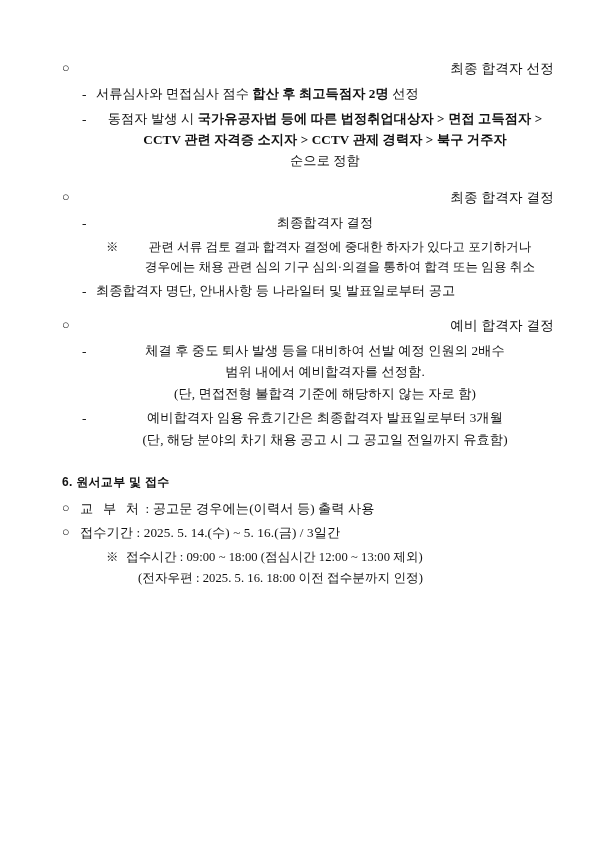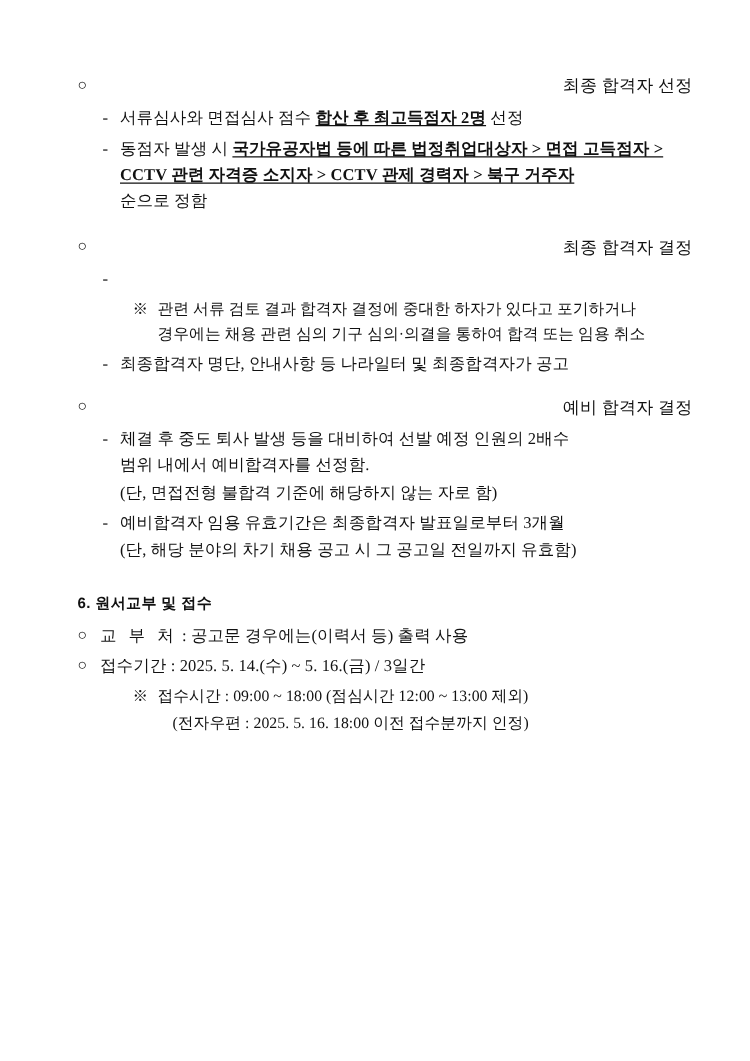--- a/index.html
+++ b/index.html
@@ -54,25 +54,25 @@
   .lvl3 { margin-left: 44px; }
   .lvl4 { margin-left: 62px; }
   .body-text {
     flex: 1 1 auto;
   }
   .t-l1 { font-size: 13.6px; letter-spacing: 0.2px; text-align: right; }
   .t-l2 { font-size: 13.2px; letter-spacing: 0.1px; }
   .t-l3 { font-size: 12.6px; letter-spacing: 0.05px; }
   .bold-u {
     font-weight: bold;
-    text-decoration: underline;
     text-underline-offset: 2px;
   }
   .cont {
     display: block;
+    text-align: center;
   }
   .section-head {
     font-family: "Liberation Sans", "DejaVu Sans", sans-serif;
     font-weight: bold;
     font-size: 12px;
     letter-spacing: 0.3px;
     margin: 24px 0 7px 0;
   }
   .sp-wide {
     letter-spacing: 3.2px;
@@ -111,34 +111,35 @@
 
   <div class="block gap-top-l">
     <div class="bullet-row lvl1">
       <span class="marker">○</span>
       <span class="body-text t-l1">최종 합격자 결정</span>
     </div>
 
     <div class="bullet-row lvl2">
       <span class="marker dash">-</span>
       <span class="body-text t-l2">
+        <span class="cont">최종합격자 결정</span>
       </span>
     </div>
 
     <div class="bullet-row lvl3">
       <span class="marker note">※</span>
       <span class="body-text t-l3">
         <span class="cont">관련 서류 검토 결과 합격자 결정에 중대한 하자가 있다고 포기하거나</span>
         <span class="cont">경우에는 채용 관련 심의 기구 심의·의결을 통하여 합격 또는 임용 취소</span>
       </span>
     </div>
 
     <div class="bullet-row lvl2">
       <span class="marker dash">-</span>
-      <span class="body-text t-l2">최종합격자 명단, 안내사항 등 나라일터 및 최종합격자가 공고</span>
+      <span class="body-text t-l2">최종합격자 명단, 안내사항 등 나라일터 및 발표일로부터 공고</span>
     </div>
   </div>
 
   <div class="block gap-top-m">
     <div class="bullet-row lvl1">
       <span class="marker">○</span>
       <span class="body-text t-l1">예비 합격자 결정</span>
     </div>
 
     <div class="bullet-row lvl2">

